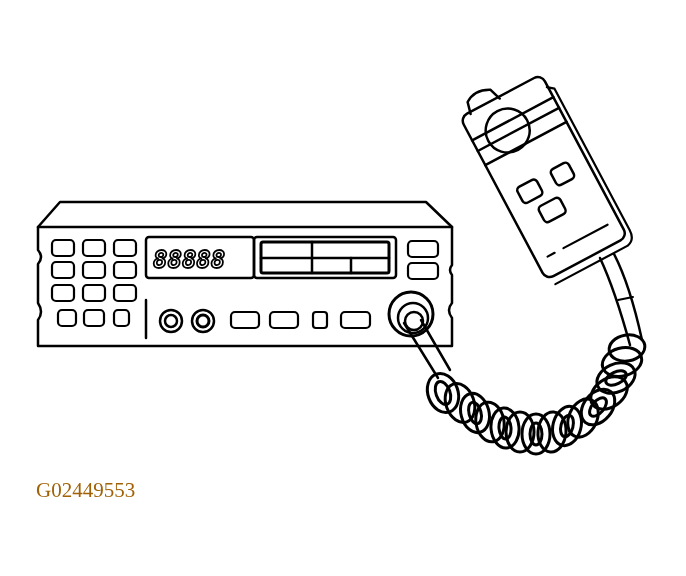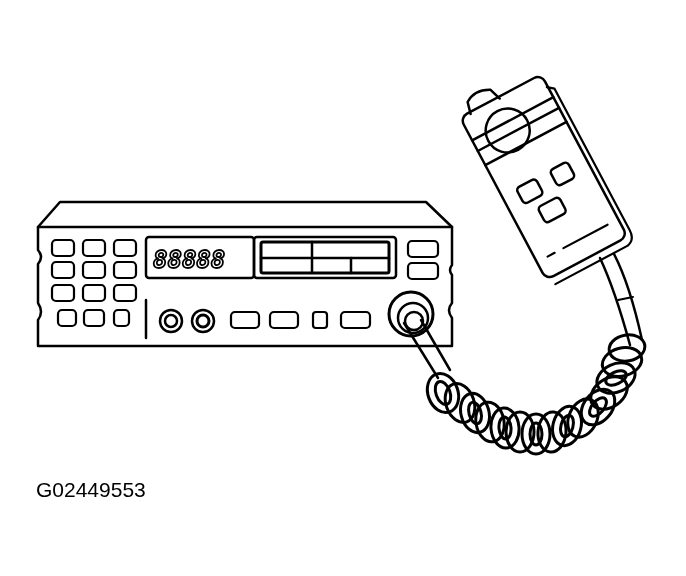--- a/index.html
+++ b/index.html
@@ -1,20 +1,20 @@
 <!DOCTYPE html>
 <html><head>
   <meta charset="utf-8">
   <style>
     html, body { margin: 0; padding: 0; background: #ffffff; }
     body { width: 686px; height: 576px; position: relative; overflow: hidden; }
     #art { position: absolute; left: 0; top: 0; }
     .caption {
       position: absolute; left: 36px; top: 478px;
-      font-family: Liberation Sans, sans-serif; font-size: 21px; color: #000000;
+      font-family: Liberation Serif, serif; font-size: 21px; color: #a16207;
       letter-spacing: 0px;
     }
     .seg-text {
       font-family: "DejaVu Sans Mono", monospace; font-style: italic; font-weight: bold;
     }
   </style>
 </head>
 <body>
 
 <svg id="art" width="686" height="576" viewBox="0 0 686 576" fill="none" stroke="#000" stroke-width="2.5" stroke-linejoin="round" stroke-linecap="round">

